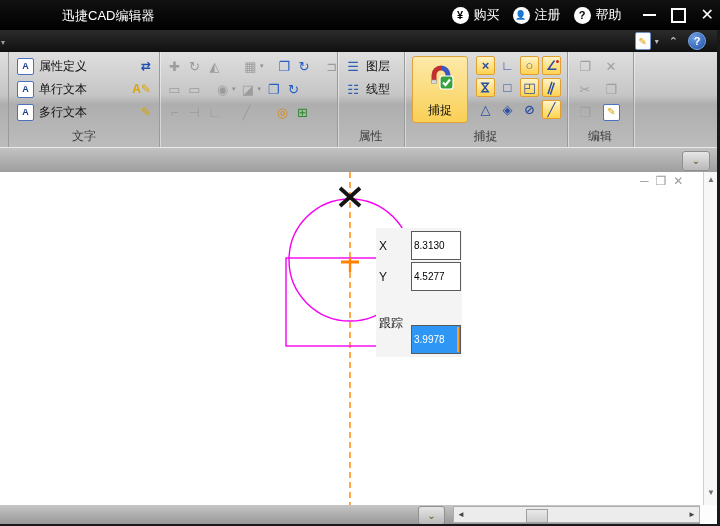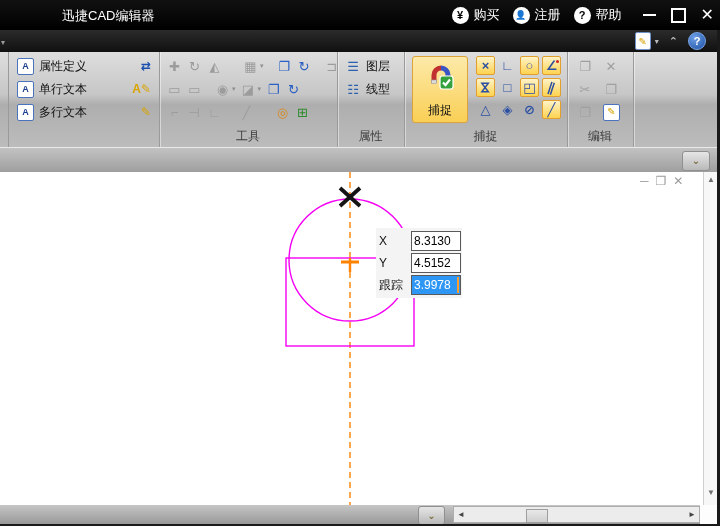--- a/index.html
+++ b/index.html
@@ -85,23 +85,23 @@
             border:1px solid #9f9f9f;}
   .scroll-corner{position:absolute;left:700px;top:505px;width:17px;height:19px;background:#fdfdfd;}
   
   .canvas{position:absolute;top:172px;left:0;width:703px;height:333px;background:#fff;}
   .canvas svg{position:absolute;top:0;left:0;}
   .mdi-controls{position:absolute;top:3px;left:640px;display:flex;gap:7px;align-items:center;color:#9a9a9a;}
   .mdi-glyph{font-size:12px;line-height:1;font-weight:bold;color:#9a9a9a;}
   .coord-panel{position:absolute;left:376px;top:56px;width:86px;background:#f4f4f4;padding:3px 3px;
                display:grid;grid-template-columns:32px 50px;row-gap:2px;align-items:center;box-sizing:border-box;}
   .coord-label{font-size:12px;color:#111;}
-  .coord-input{height:20px;border:1px solid #5a5a5a;background:#fff;font-size:12px;color:#000;
+  .coord-input{height:29px;border:1px solid #5a5a5a;background:#fff;font-size:10px;color:#000;
                display:flex;align-items:center;padding:0 2px;box-sizing:border-box;position:relative;}
-  .coord-input.selected{background:#2e97f5;color:#fff;}
+  .coord-input.selected{background:#2e97f5;color:#fff;margin-top:32px;}
   .coord-input.selected::after{content:"";position:absolute;right:1px;top:1px;bottom:1px;width:2px;background:#ff9c2e;}
   .vscroll{position:absolute;top:172px;left:703px;width:14px;height:333px;background:#f7f7f7;border-left:1px solid #cfcfcf;box-sizing:border-box;}
   .vs-up{position:absolute;top:3px;left:0;width:14px;text-align:center;font-size:8px;color:#6e6e6e;}
   .vs-down{position:absolute;bottom:8px;left:0;width:14px;text-align:center;font-size:8px;color:#6e6e6e;}
   .right-border{position:absolute;left:717px;top:30px;width:3px;height:496px;background:#191919;}
   .bottom-border{position:absolute;left:0;top:524px;width:720px;height:2px;background:#191919;}
 </style>
 </head>
 <body>
 
@@ -155,20 +155,21 @@
       <div class="rrow r2">
         <span class="txt-ic">A</span>
         <span class="txt-label">单行文本</span>
         <span class="txt-extra pencil-gold">A✎</span>
       </div>
       <div class="rrow r3">
         <span class="txt-ic">A</span>
         <span class="txt-label">多行文本</span>
         <span class="txt-extra pencil-gold">✎</span>
       </div>
+      <div class="section-label">文字</div>
     </div>
 
     <div class="section sec-tools">
       <div class="rrow r1">
         <span class="tool-ic">✚</span>
         <span class="tool-ic">↻</span>
         <span class="tool-ic">◭</span>
         <span class="tool-ic" style="margin-left:16px;">▦</span>
         <span class="dd">▾</span>
         <span class="tool-ic blue" style="margin-left:8px;">❐</span>
@@ -186,21 +187,20 @@
         <span class="tool-ic blue">↻</span>
       </div>
       <div class="rrow r3">
         <span class="tool-ic">⌐</span>
         <span class="tool-ic">⊣</span>
         <span class="tool-ic">∟</span>
         <span class="tool-ic" style="margin-left:12px;">╱</span>
         <span class="tool-ic orange" style="margin-left:16px;">◎</span>
         <span class="tool-ic green">⊞</span>
       </div>
-      <div class="section-label">工具</div>
     </div>
 
     <div class="section sec-props">
       <div class="rrow r1">
         <span class="prop-ic">☰</span>
         <span class="txt-label">图层</span>
       </div>
       <div class="rrow r2">
         <span class="prop-ic">☷</span>
         <span class="txt-label">线型</span>
@@ -302,21 +302,21 @@
     <div class="mdi-controls">
       <span class="mdi-glyph">─</span>
       <span class="mdi-glyph">❐</span>
       <span class="mdi-glyph">✕</span>
     </div>
 
     <div class="coord-panel">
       <span class="coord-label">X</span>
       <span class="coord-input">8.3130</span>
       <span class="coord-label">Y</span>
-      <span class="coord-input">4.5152</span>
+      <span class="coord-input">4.5277</span>
       <span class="coord-label">跟踪</span>
       <span class="coord-input selected">3.9978</span>
     </div>
   </div>
 
   <div class="vscroll">
     <span class="vs-up">▲</span>
     <span class="vs-down">▼</span>
   </div>
 

